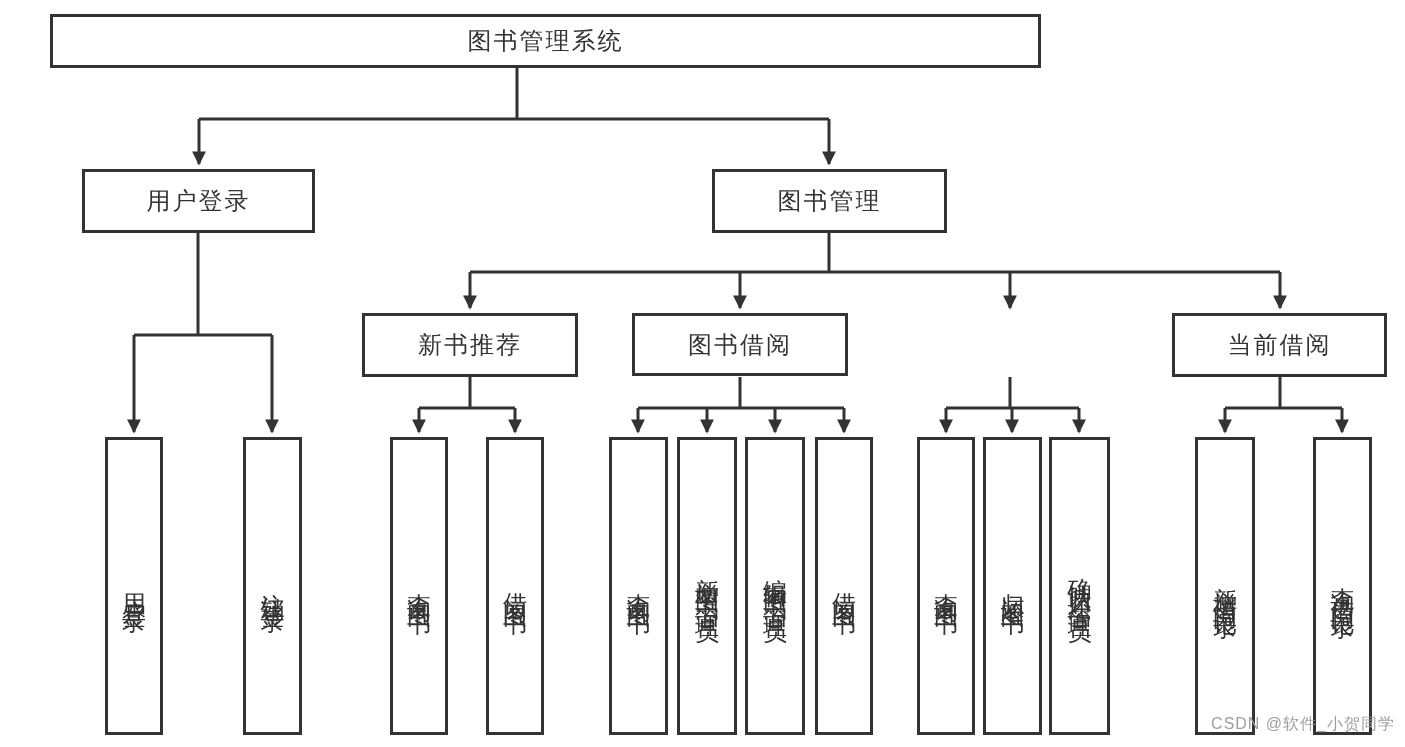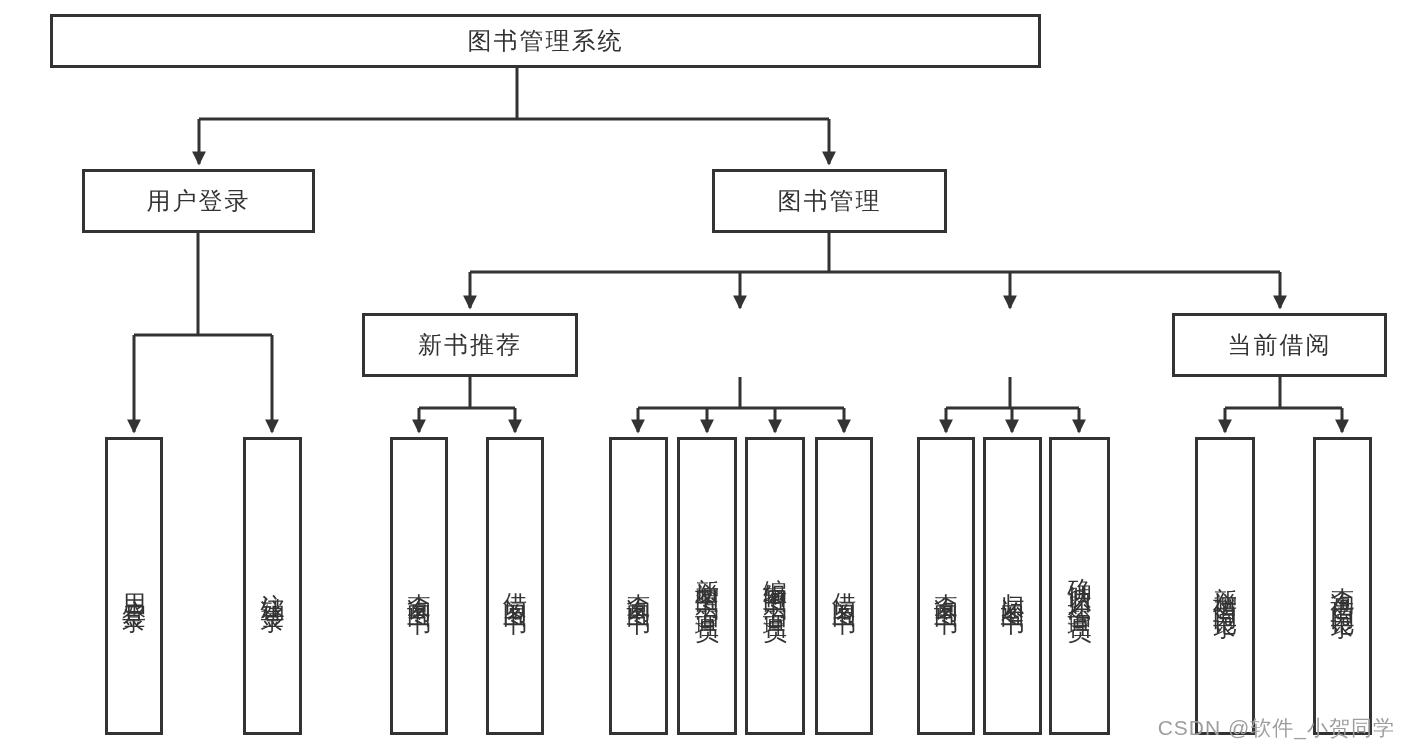--- a/index.html
+++ b/index.html
@@ -45,21 +45,21 @@
     writing-mode: vertical-rl;
     font-size: 24px;
     letter-spacing: 6px;
     line-height: 1;
     color: var(--text-color);
   }
   .watermark {
     position: absolute;
     top: 714px;
     right: 10px;
-    font-size: 21px;
+    font-size: 16px;
     letter-spacing: 1px;
     color: var(--watermark-color);
     white-space: nowrap;
   }
 </style>
 </head>
 <body>
 
 <div class="stage">
 
@@ -113,20 +113,23 @@
   <div class="box" style="left:82px; top:169px; width:233px; height:64px;">
     <span class="hlabel">用户登录</span>
   </div>
   <div class="box" style="left:362px; top:313px; width:216px; height:64px;">
     <span class="hlabel">新书推荐</span>
   </div>
 
   <div class="box" style="left:712px; top:169px; width:235px; height:64px;">
     <span class="hlabel">图书管理</span>
   </div>
+  <div class="box" style="left:632px; top:313px; width:216px; height:63px;">
+    <span class="hlabel">图书借阅</span>
+  </div>
   <div class="box" style="left:1172px; top:313px; width:215px; height:64px;">
     <span class="hlabel">当前借阅</span>
   </div>
 
   <div class="box leaf" style="left:105px; width:58px;">
     <span class="vtext">用户登录</span>
   </div>
   <div class="box leaf" style="left:243px; width:59px;">
     <span class="vtext">注销登录</span>
   </div>

